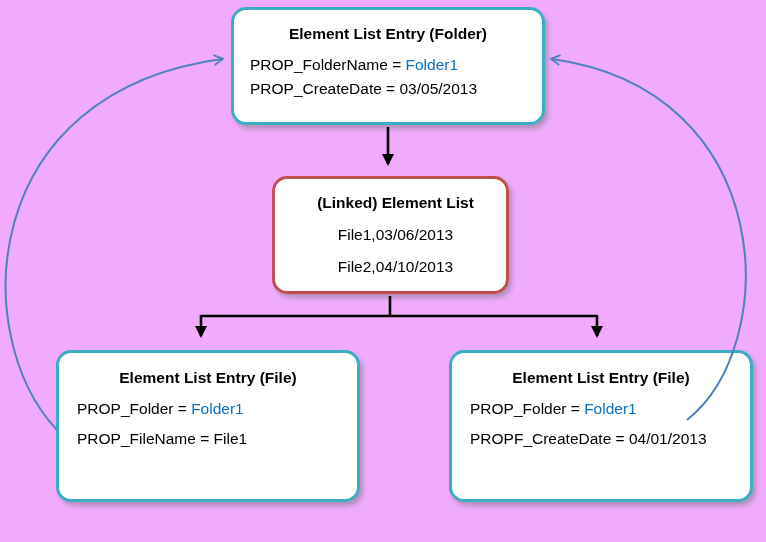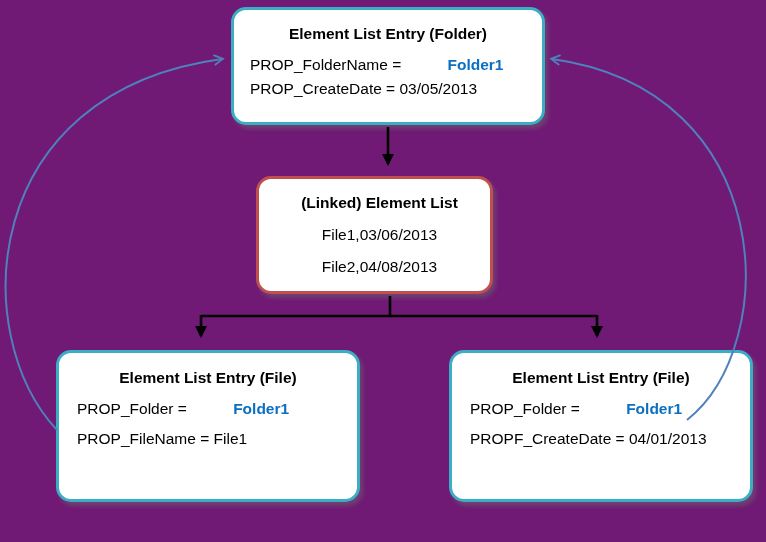--- a/index.html
+++ b/index.html
@@ -5,45 +5,45 @@
   * { margin: 0; padding: 0; box-sizing: border-box; }
   html, body { background: #ffffff; }
   body {
     font-family: "Liberation Sans", sans-serif;
     color: #000;
   }
   .canvas {
     position: relative;
     width: 766px;
     height: 542px;
-    background: #701a75;
+    background: #f0abfc;
     overflow: hidden;
   }
   .node {
     position: absolute;
     background: #ffffff;
     border-radius: 15px;
     box-shadow: 3px 4px 4px rgba(110,110,110,0.45);
     font-size: 15.5px;
     line-height: 1.55;
     z-index: 1;
   }
   .node.teal { border: 3px solid #3BAEC6; }
   .node.red  { border: 3px solid #C0504D; }
   .node-title {
     font-weight: bold;
     text-align: center;
     margin-bottom: 7px;
     white-space: nowrap;
   }
   .prop-line { white-space: nowrap; }
-  .value-blue { color: #0B6FC2; font-weight: bold; margin-left: 42px; }
+  .value-blue { color: #0B6FC2; font-weight: normal; }
 
   #node-folder { left: 231px; top: 7px;   width: 314px; height: 118px; padding: 12px 16px 0 16px; }
-  #node-list   { left: 256px; top: 176px; width: 237px; height: 118px; padding: 12px 10px 0 20px; text-align: center; }
+  #node-list   { left: 272px; top: 176px; width: 237px; height: 118px; padding: 12px 10px 0 20px; text-align: center; }
   #node-list .prop-line { margin-top: 8px; }
   #node-file1  { left: 56px;  top: 350px; width: 304px; height: 152px; padding: 13px 18px 0 18px; }
   #node-file2  { left: 449px; top: 350px; width: 304px; height: 152px; padding: 13px 18px 0 18px; }
   #node-file1 .prop-line, #node-file2 .prop-line { margin-top: 6px; }
 
   svg.arrows {
     position: absolute;
     left: 0; top: 0;
     width: 766px; height: 542px;
     z-index: 2;
@@ -59,21 +59,21 @@
     <div class="node-title">Element List Entry (Folder)</div>
     <div class="prop-line">
       <span>PROP_FolderName = </span><span class="value-blue">Folder1</span>
     </div>
     <div class="prop-line">PROP_CreateDate = 03/05/2013</div>
   </div>
 
   <div class="node red" id="node-list">
     <div class="node-title">(Linked) Element List</div>
     <div class="prop-line">File1,03/06/2013</div>
-    <div class="prop-line">File2,04/08/2013</div>
+    <div class="prop-line">File2,04/10/2013</div>
   </div>
 
   <div class="node teal" id="node-file1">
     <div class="node-title">Element List Entry (File)</div>
     <div class="prop-line">
       <span>PROP_Folder = </span><span class="value-blue">Folder1</span>
     </div>
     <div class="prop-line">PROP_FileName = File1</div>
   </div>
 

